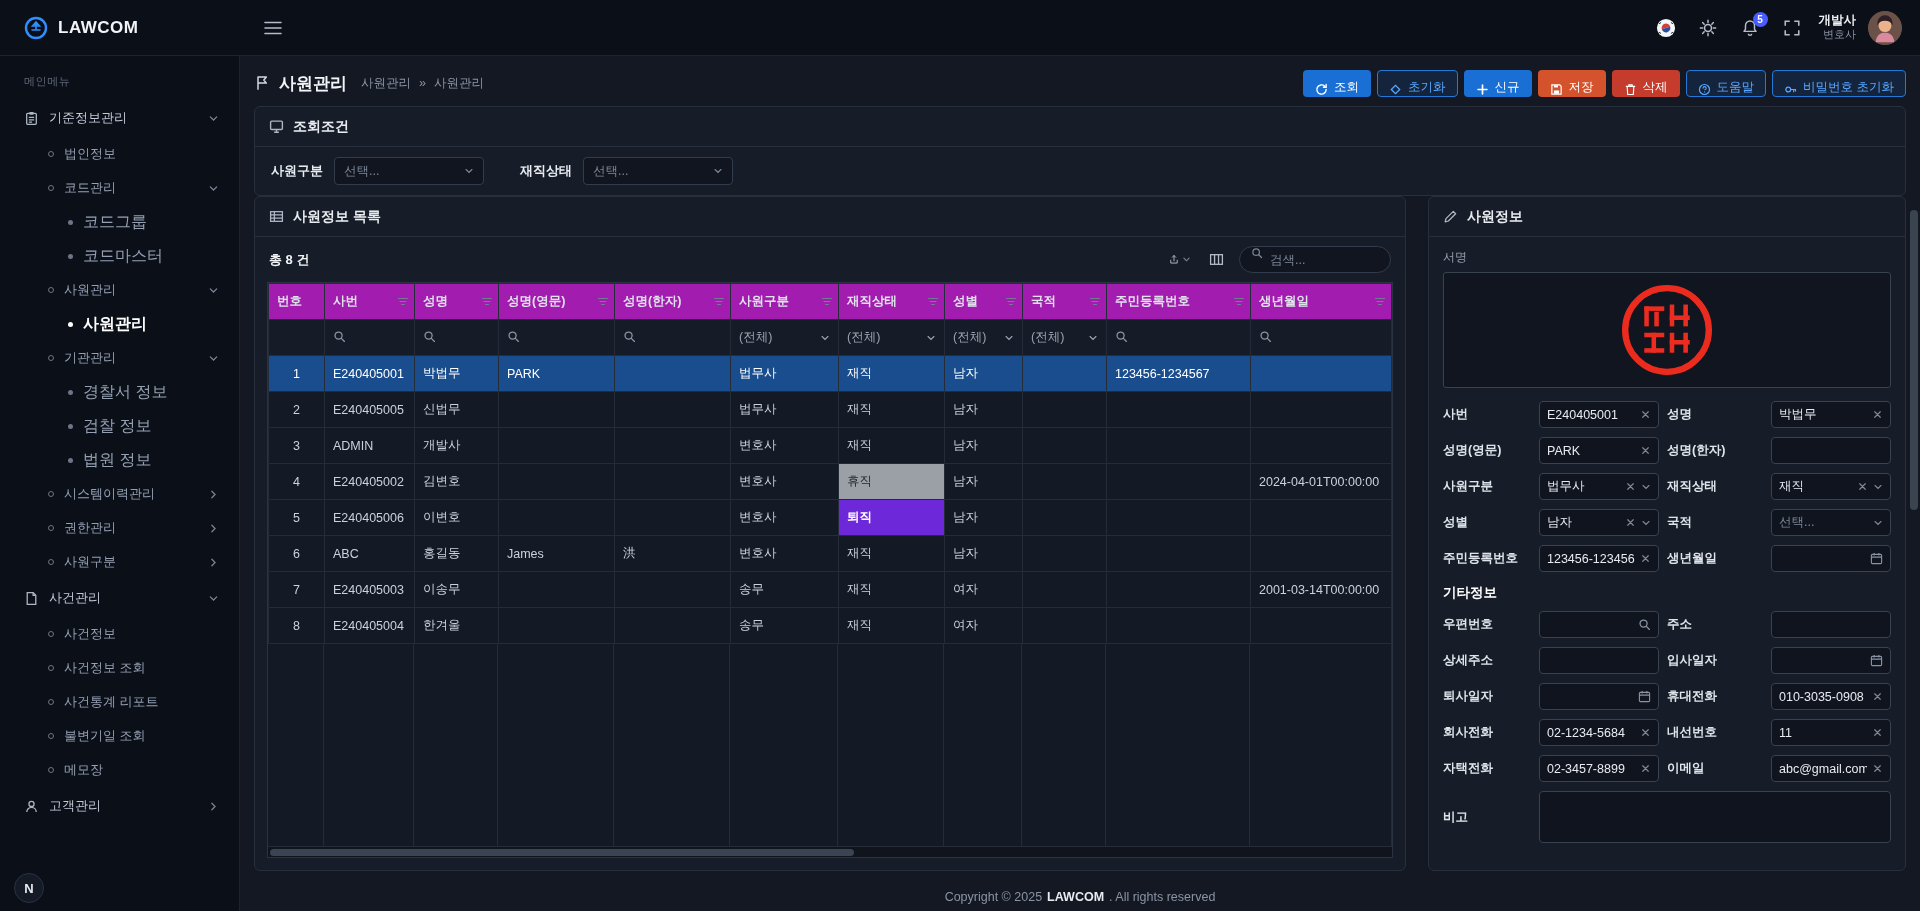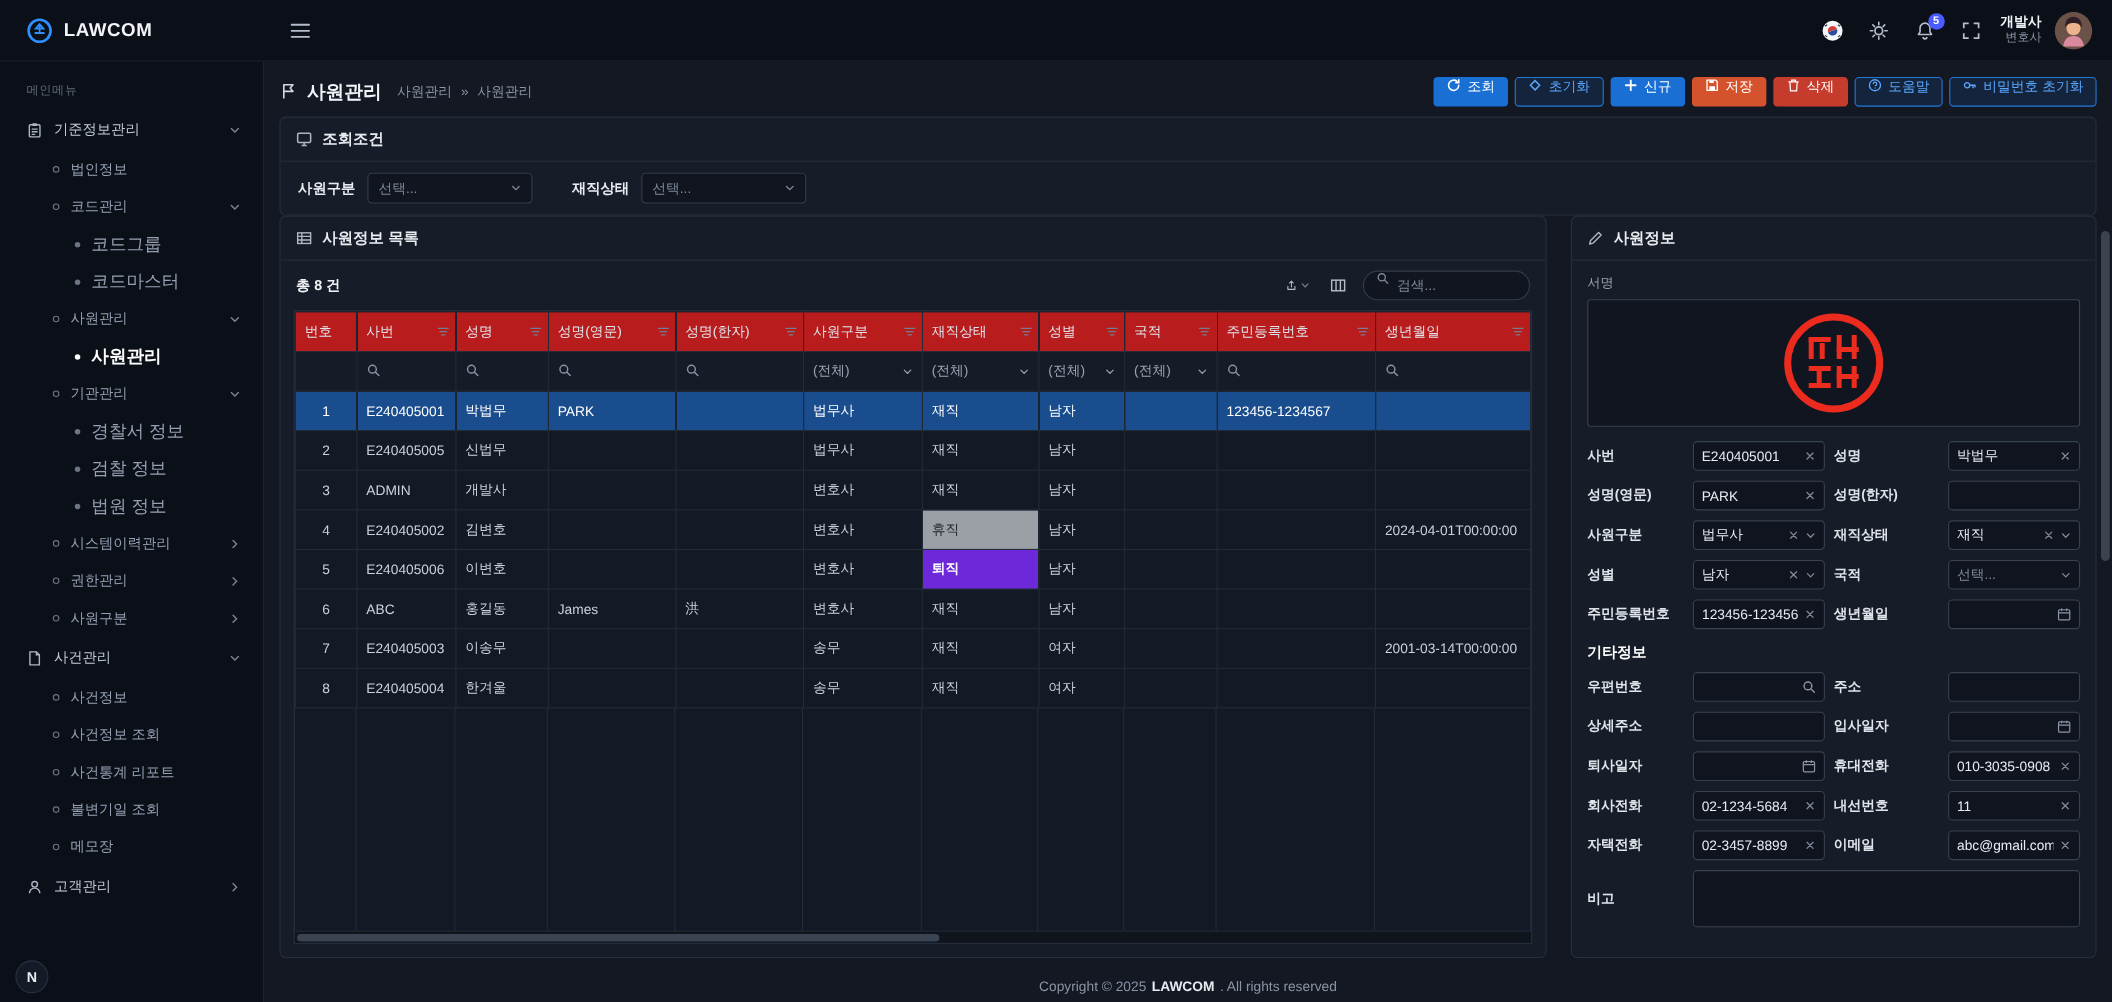--- a/index.html
+++ b/index.html
@@ -48,21 +48,21 @@
 
 
 .main{flex:1;min-width:0;display:flex;flex-direction:column;background:#131823;padding:0 14px}
 .page-head{display:flex;align-items:center;gap:14px;height:46px;margin-top:4px}
 .ptitle-wrap{display:flex;align-items:center;gap:9px}
 .ptitle-icon{color:#d3d9e2;display:inline-flex}
 .ptitle-icon .ic{width:16px;height:16px}
 .ptitle{font-size:17px;font-weight:700;color:#f2f4f7}
 .crumb{color:#8b94a5;font-size:12.5px;display:flex;gap:8px;align-items:center}
 .actions{margin-left:auto;display:flex;gap:6px}
-.tbtn{height:27px;border-radius:4px;display:inline-flex;align-items:flex-start;gap:6px;padding:0 11px;
+.tbtn{height:27px;border-radius:4px;display:inline-flex;align-items:flex-end;gap:6px;padding:0 11px;
   font-size:12.5px;border:1px solid transparent;cursor:pointer;white-space:nowrap}
 .tbtn .ic{width:13px;height:13px}
 .tbtn.blue-solid{background:#1a6fd4;color:#fff}
 .tbtn.blue-outline{background:rgba(26,111,212,.14);border-color:#2478d8;color:#5aa7ff}
 .tbtn.orange-solid{background:#d4532c;color:#fff}
 .tbtn.red-solid{background:#c53b2c;color:#fff}
 
 .panel{background:#171d28;border:1px solid #272f3d;border-radius:6px}
 .panel-head{height:40px;display:flex;align-items:center;gap:9px;padding:0 14px;font-weight:700;font-size:14px;
   color:#e8ebf0;border-bottom:1px solid #272f3d}
@@ -92,21 +92,21 @@
   padding:0 11px;color:#7e8899;background:#10151f}
 .gsearch .ic{width:12px;height:12px}
 .gsearch input{flex:1;min-width:0;background:none;border:0;outline:0;color:#dfe3ea;font-size:12.5px;font-family:inherit}
 .gsearch input::placeholder{color:#7e8899}
 
 
 .grid-wrap{margin:0 12px 12px;flex:1;min-height:0;display:flex;flex-direction:column;border:1px solid #2b3342;overflow:hidden;background:#131925}
 table.grid{width:100%;border-collapse:collapse;table-layout:fixed}
 .grid th,.grid td{border:1px solid #242c3a;font-size:12.5px;height:36px;padding:0 8px;
   white-space:nowrap;overflow:hidden;text-overflow:ellipsis}
-.grid thead th{background:#b91c1c;text-align:left;font-weight:400;color:#dfe3ea;position:relative;padding-right:20px;cursor:pointer}
+.grid thead th{background:#a21caf;text-align:left;font-weight:700;color:#dfe3ea;position:relative;padding-right:20px;cursor:pointer}
 .fun{position:absolute;right:5px;top:50%;transform:translateY(-50%);color:#727d90;display:inline-flex;cursor:pointer}
 .fun .ic{width:12px;height:12px}
 tr.filter-row td{background:#151b27;color:#8b94a5}
 .fsearch{display:inline-flex;color:#8b94a5}
 .fsearch .ic{width:13px;height:13px}
 .fsel{display:flex;align-items:center;justify-content:space-between;color:#9aa3b2;cursor:pointer}
 .fsel .ic{width:10px;height:10px}
 tbody td{background:#131925;color:#ccd2dc}
 tbody tr.sel td{background:#1a4d8d;color:#fff}
 td.cnum{text-align:center}

